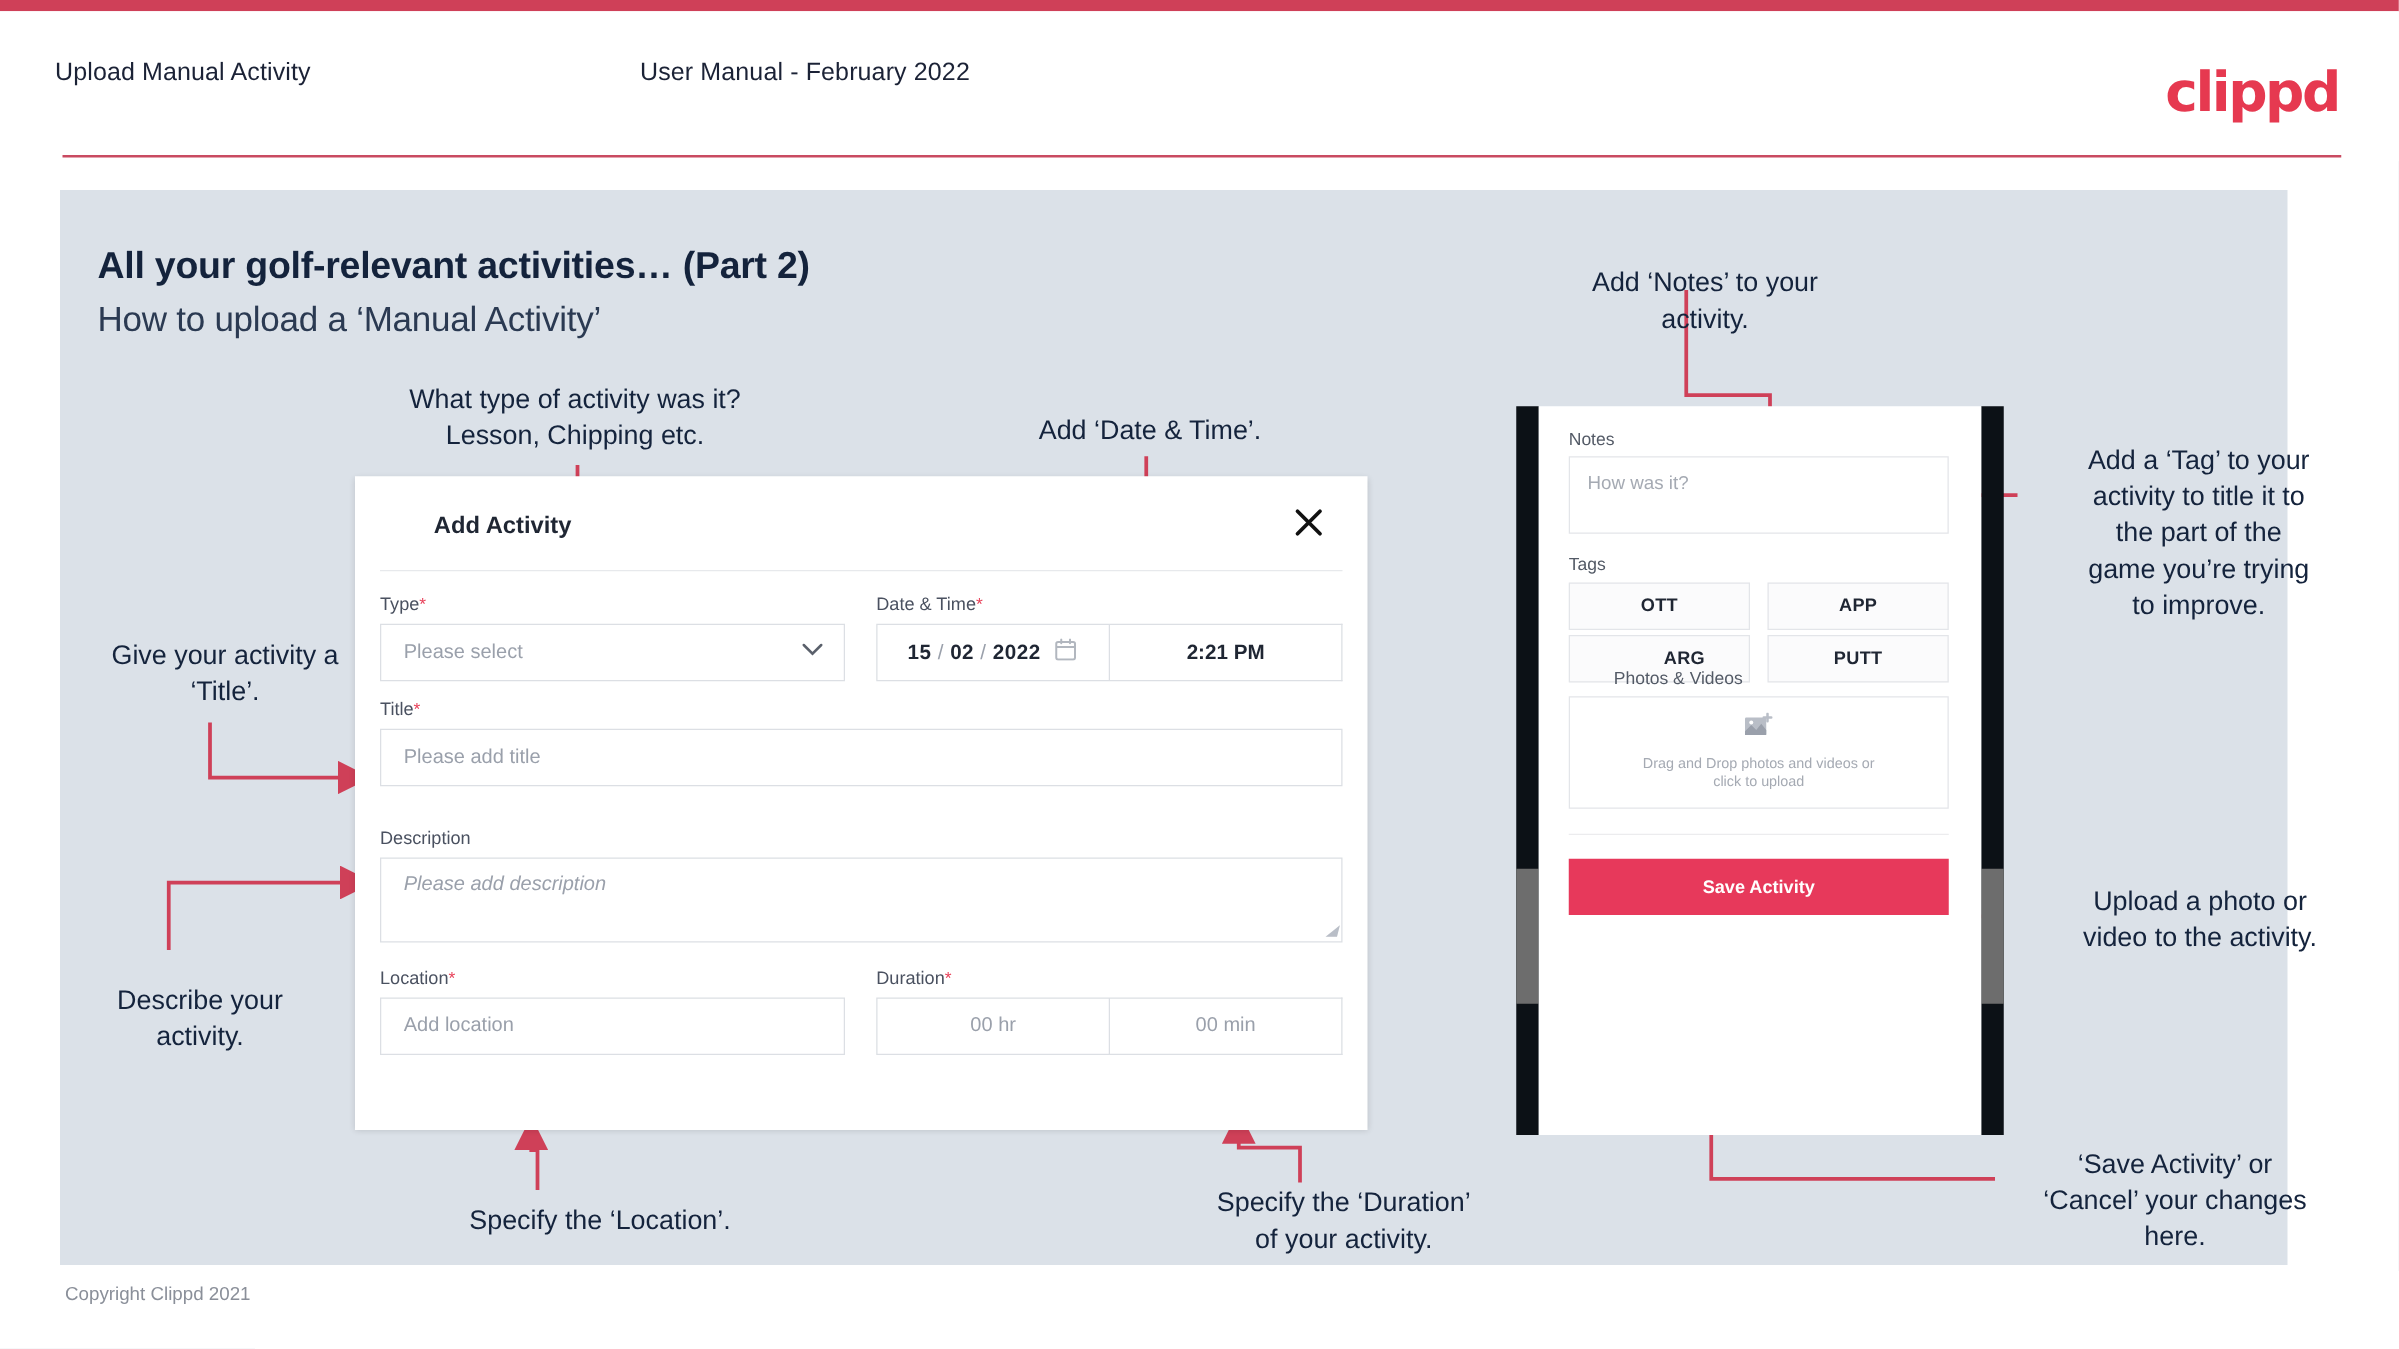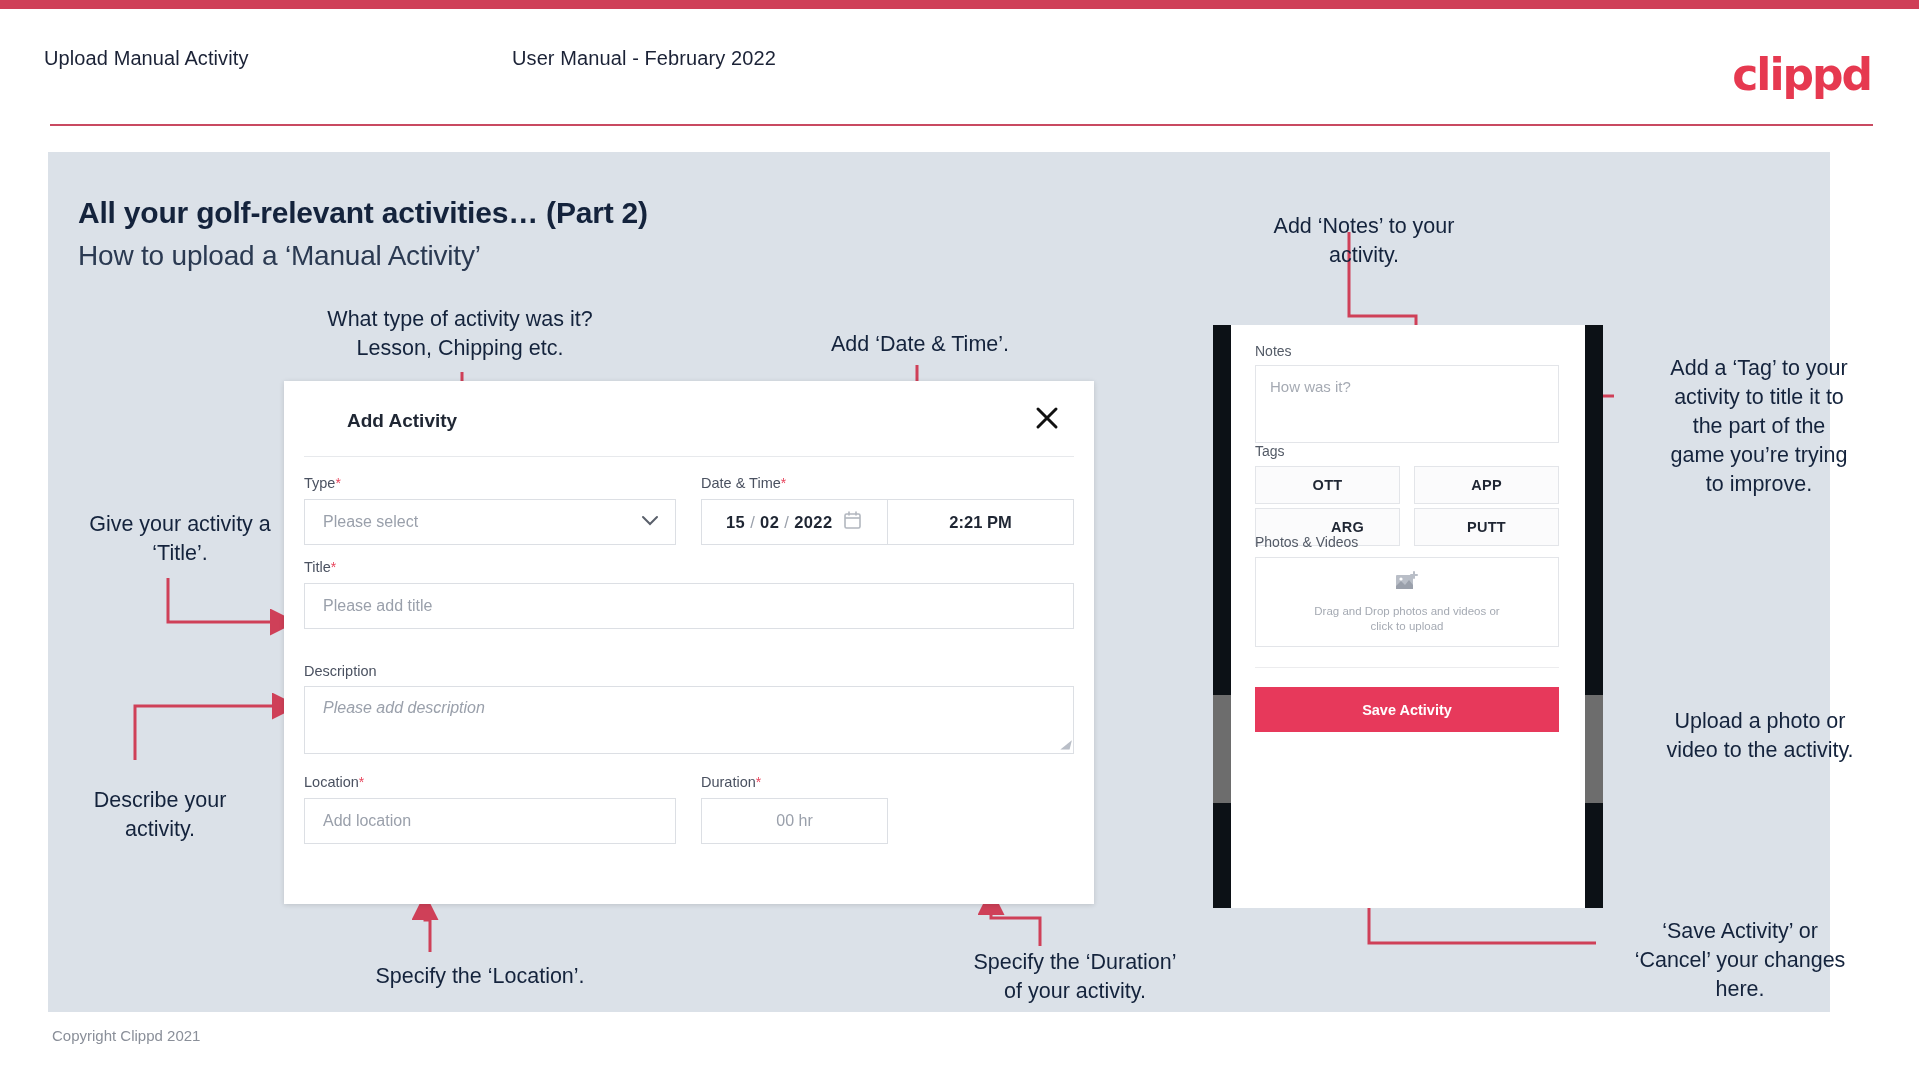--- a/index.html
+++ b/index.html
@@ -288,43 +288,46 @@
   <div class="inp" style="left:20px;top:417px;width:372px;height:46px;">
     <span class="ph">Add location</span>
   </div>
 
   <div class="fld-label" style="left:417px;top:393px;">
     <span>Duration</span><span class="req">*</span>
   </div>
   <div class="inp" style="left:417px;top:417px;width:187px;height:46px;">
     <span class="dur-val">00 hr</span>
   </div>
+  <div class="inp" style="left:604px;top:417px;width:186px;height:46px;border-left:none;">
+    <span class="dur-val">00 min</span>
+  </div>
 </div>
 
 <div class="phone">
   <div class="ph-band left">
       <div class="grey"></div>
     </div>
   <div class="ph-band right">
       <div class="grey"></div>
     </div>
 
   <div class="ph-screen">
     <div class="p-label" style="left:24px;top:18px;">Notes</div>
-    <div class="p-box" style="left:24px;top:40px;width:304px;height:78px;">
+    <div class="p-box" style="left:24px;top:40px;width:304px;height:62px;">
       <div class="p-ph">How was it?</div>
     </div>
 
     <div class="p-label" style="left:24px;top:118px;">Tags</div>
     <div class="tag" style="left:24px;top:141px;width:145px;height:38px;">OTT</div>
     <div class="tag" style="left:183px;top:141px;width:145px;height:38px;">APP</div>
     <div class="tag" style="left:24px;top:183px;width:145px;height:38px;padding-left:40px;">ARG</div>
     <div class="tag" style="left:183px;top:183px;width:145px;height:38px;">PUTT</div>
 
-    <div class="p-label" style="left:24px;top:209px;">Photos &amp; Videos</div>
+    <div class="p-label" style="left:24px;top:209px;padding-left:36px;">Photos &amp; Videos</div>
     <div class="upload">
       <span>
         <svg width="24" height="22" viewBox="0 0 24 22">
             <rect x="1" y="4" width="17" height="14" rx="1" fill="#b9bec7"></rect>
             <path d="M1,15 L6,10 L10,14 L14,9 L18,14 L18,18 L1,18 z" fill="#9aa0ab"></path>
             <circle cx="6" cy="8" r="1.6" fill="#fff"></circle>
             <path d="M19,1 L19,7 M16,4 L22,4" stroke="#b9bec7" stroke-width="2" stroke-linecap="round"></path>
           </svg>
       </span>
       <div class="upl-text">

